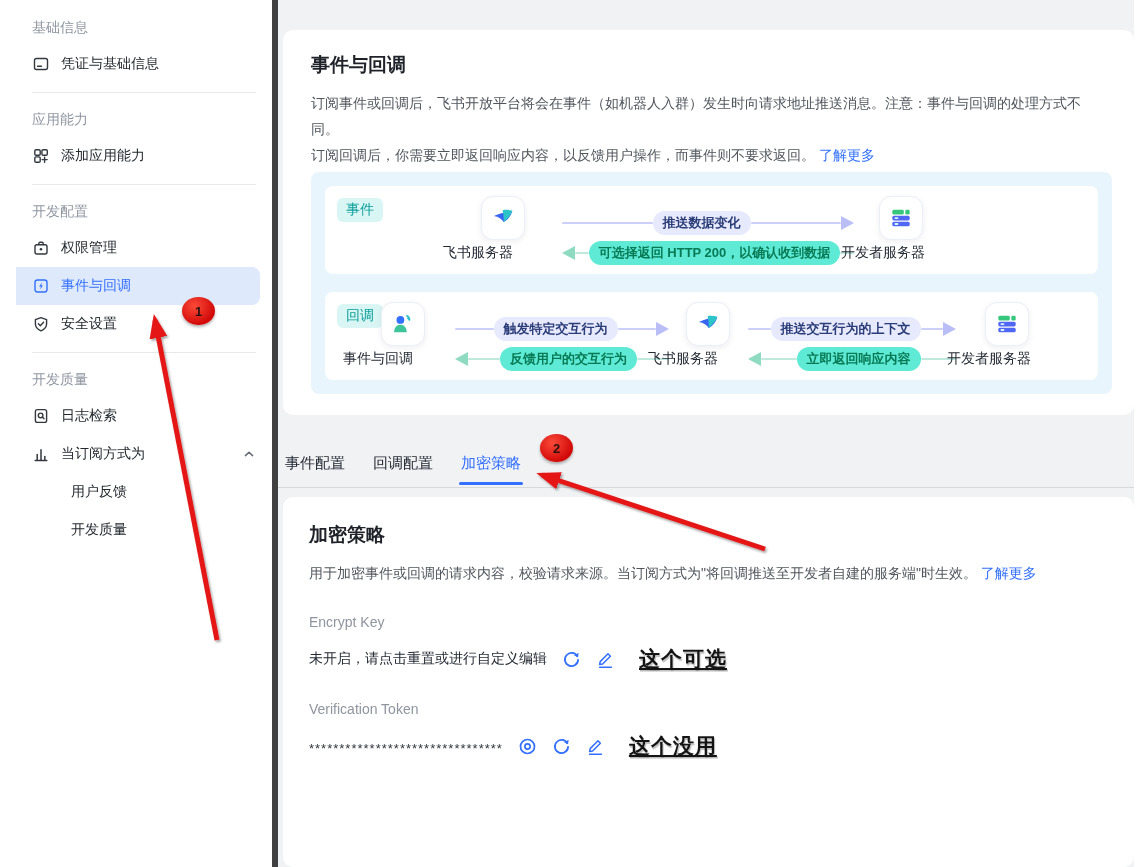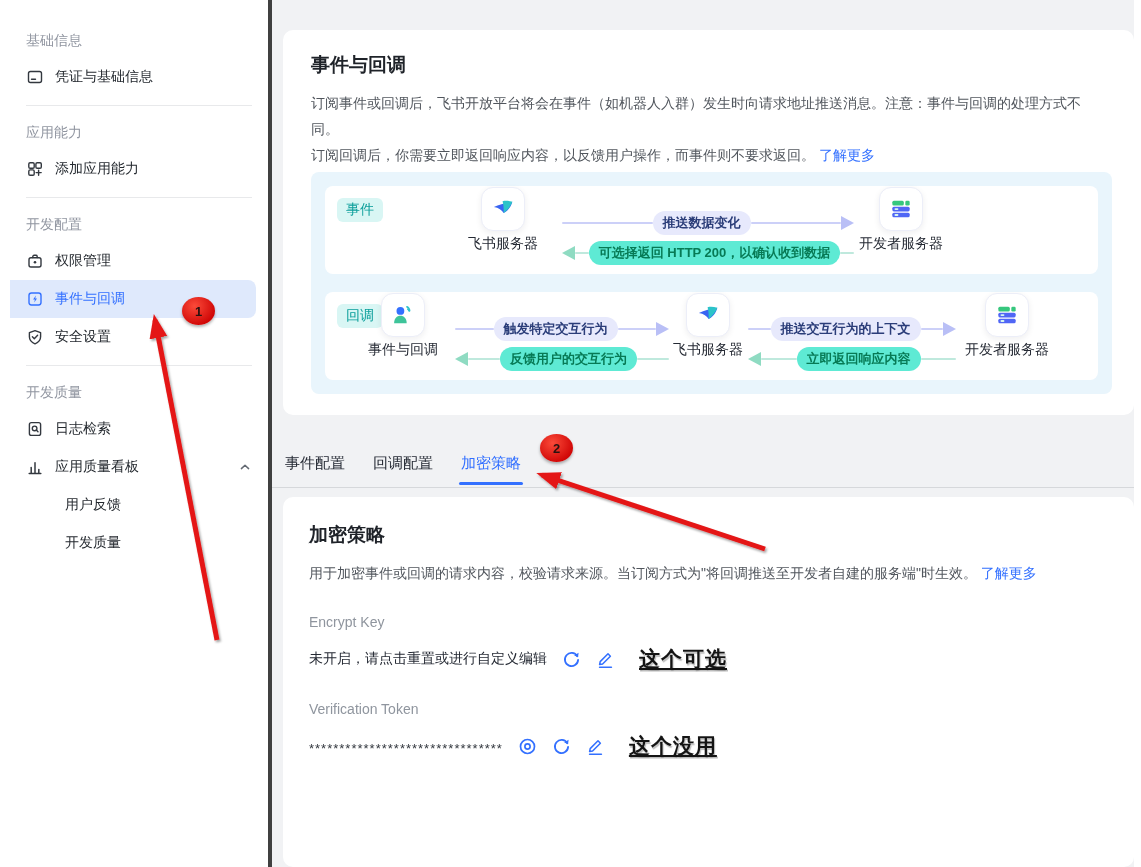--- a/index.html
+++ b/index.html
@@ -4,22 +4,22 @@
 <style>
   * { box-sizing: border-box; }
   html,body { margin:0; padding:0; }
   body {
     width:1141px; height:867px; position:relative; overflow:hidden;
     font-family:"Liberation Sans","DejaVu Sans",sans-serif;
     color:#1f2329; background:#fff;
   }
   
   .sidebar{
-    position:absolute; left:10px; top:0; width:262px; height:100%;
-    background:#fff; border-right:4px solid #404040; padding-top:26px; z-index:2;
+    position:absolute; left:16px; top:0; width:262px; height:100%;
+    background:#fff; border-right:6px solid #404040; padding-top:13px; z-index:2;
   }
   .side-header{ font-size:14px; color:#9095a0; line-height:20px; padding:0 16px; margin:16px 0 8px; }
   .side-header.first{ margin-top:4px; }
   .side-item{
     height:38px; display:flex; align-items:center; gap:11px;
     padding:0 16px; font-size:14px; color:#24292f; cursor:pointer; white-space:nowrap;
   }
   .side-item svg{ flex:none; }
   .side-item.active{
     background:#dfe9fc; color:#3370ff;
@@ -44,21 +44,21 @@
   .panel{
     position:absolute; left:28px; right:22px; top:142px; height:222px;
     background:#e9f5fc; border-radius:8px; padding:14px;
   }
   .d-row{ position:relative; height:88px; background:#fff; border-radius:8px; }
   .d-row + .d-row{ margin-top:18px; }
   .badge{
     position:absolute; left:12px; top:12px; padding:3px 9px; border-radius:6px;
     background:#d9f6f4; color:#0a9e9a; font-size:14px; font-weight:500;
   }
-  .node{ position:absolute; top:1px; width:120px; text-align:center; }
+  .node{ position:absolute; top:10px; width:120px; text-align:left; }
   .node-icon{
     width:44px; height:44px; margin:0 auto; background:#fff;
     border:1px solid #eceef8; border-radius:12px;
     box-shadow:0 2px 6px rgba(31,35,41,.07);
     display:flex; align-items:center; justify-content:center;
   }
   .node-label{ margin-top:4px; font-size:14px; font-weight:500; color:#242933; }
   .arrows{ position:absolute; top:24px; display:flex; flex-direction:column; gap:4px; }
   .aline{ display:flex; align-items:center; height:26px; min-width:0; }
   .seg{ flex:1 1 0; min-width:4px; height:2px; border-radius:1px; }
@@ -169,21 +169,21 @@
   </div>
   <div class="side-item">
     <svg width="18" height="18" viewBox="0 0 18 18">
         <g fill="none" stroke="#33383f" stroke-width="1.5" stroke-linecap="round">
           <path d="M3.2 15.4 H14.8"></path>
           <path d="M5.2 15 V9.6"></path>
           <path d="M9 15 V4.8"></path>
           <path d="M12.8 15 V11.4"></path>
         </g>
       </svg>
-    <span>应用质量看板</span>
+    <span>当订阅方式为</span>
     <span class="spacer"></span>
     <svg width="14" height="14" viewBox="0 0 14 14">
         <path d="M3.4 8.6 L7 5.2 L10.6 8.6" fill="none" stroke="#646a73" stroke-width="1.5" stroke-linecap="round" stroke-linejoin="round"></path>
       </svg>
   </div>
   <div class="side-item sub">
     <span>用户反馈</span>
   </div>
   <div class="side-item sub">
     <span>开发质量</span>

